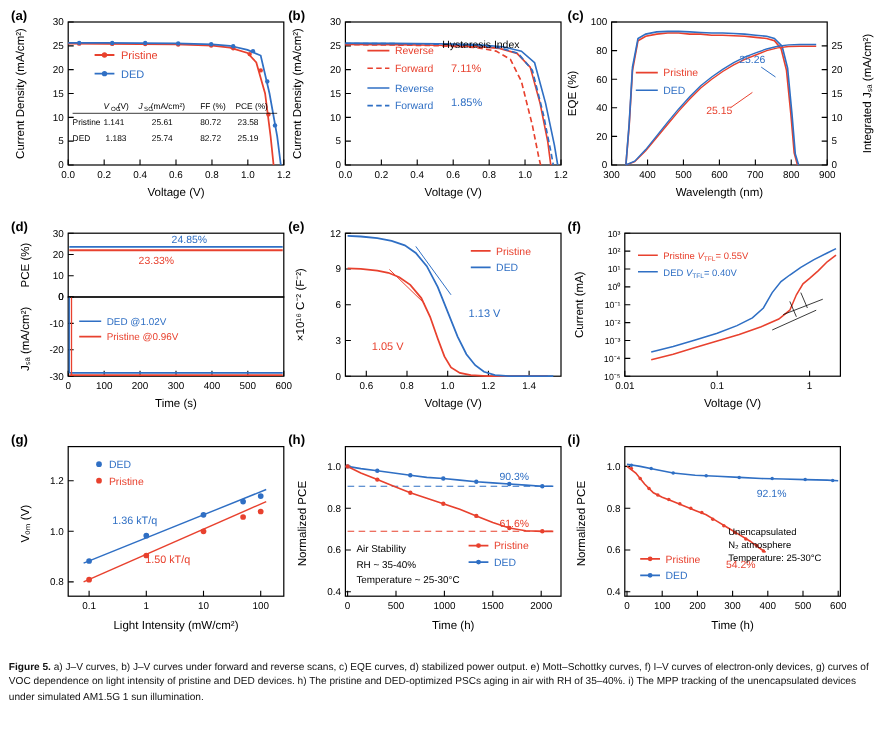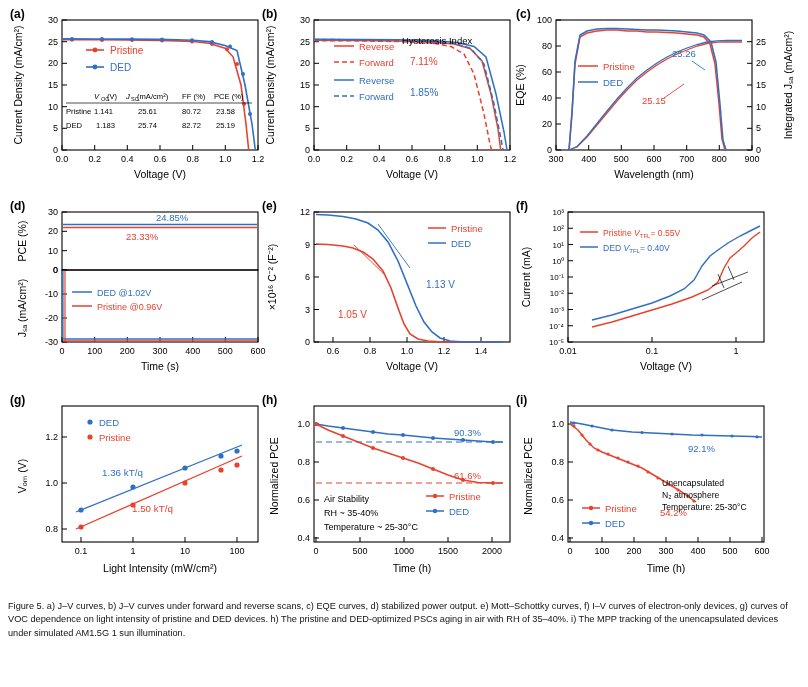--- a/index.html
+++ b/index.html
@@ -1,21 +1,21 @@
 <!DOCTYPE html>
 <html><head>
 <meta charset="utf-8">
 <style>
   html,body{margin:0;padding:0;background:#ffffff;}
   body{width:808px;height:687px;font-family:"Liberation Sans", sans-serif;color:#111;position:relative;}
   .fig{position:absolute;left:0;top:0;width:808px;height:687px;}
   .panel{position:absolute;}
   svg{display:block;}
   .cap{position:absolute;left:8px;top:600px;width:792px;font-size:9.2px;line-height:1.45;color:#111;}
-  .cap b{font-weight:normal;}
+  .cap b{font-weight:bold;}
 </style>
 </head>
 <body>
 
 <div class="fig">
 
 <div class="panel" style="left:6px;top:4px;">
 <svg width="266" height="195" viewBox="0 0 266 195">
   <g font-family="Liberation Sans, sans-serif">
   <text x="4" y="14" font-size="12" font-weight="bold">(a)</text>

